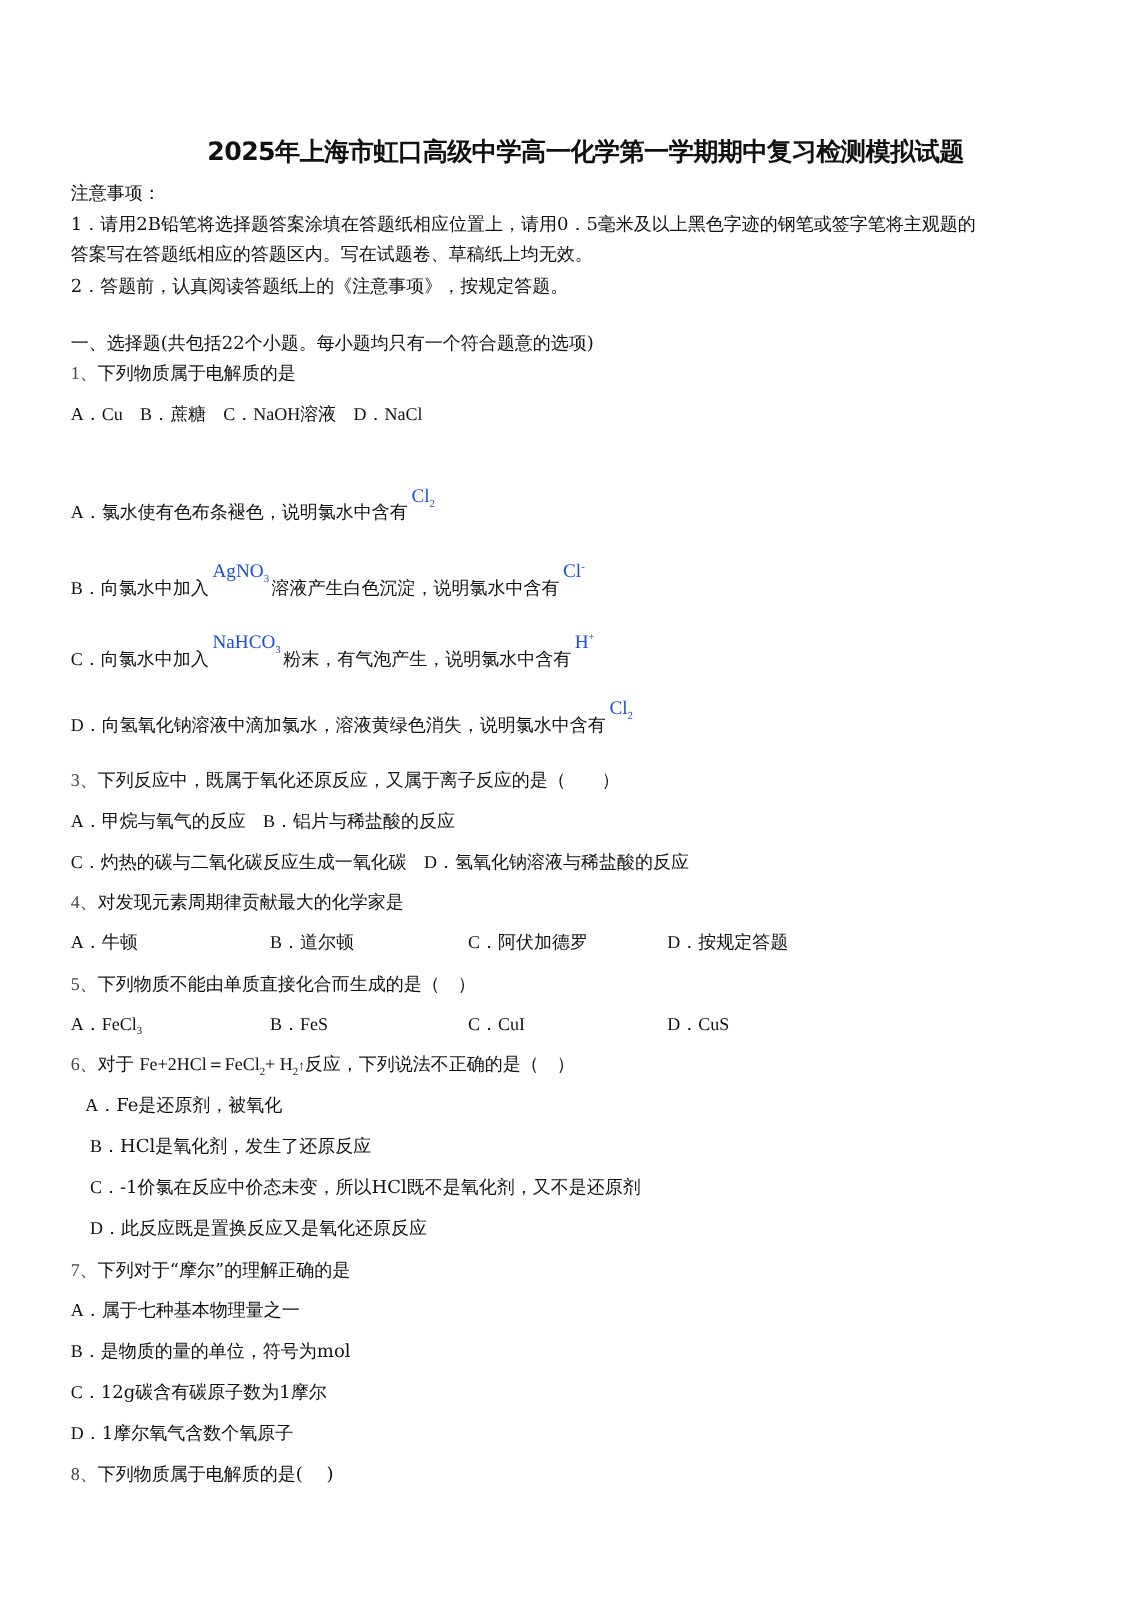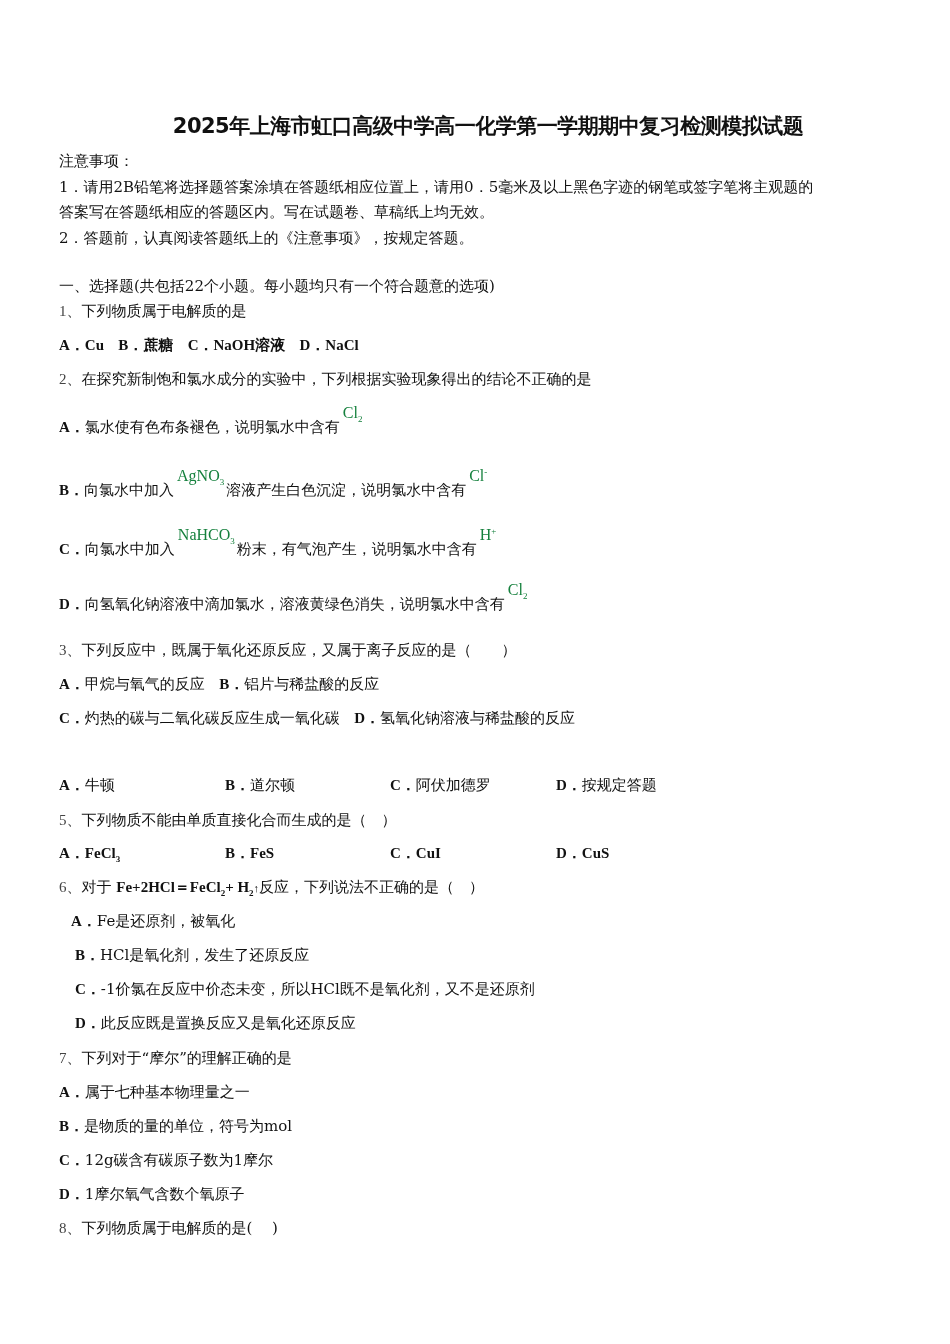--- a/index.html
+++ b/index.html
@@ -4,23 +4,23 @@
 <style>
   html, body { margin: 0; padding: 0; background: #ffffff; }
   body { width: 950px; height: 1344px; position: relative; overflow: hidden;
          font-family: "DejaVu Serif", "Liberation Serif", serif; color: #111; }
   .page { position: absolute; left: 13px; top: 0; width: 950px; height: 1344px; }
   .title { position: absolute; left: 0; width: 950px; top: 112px; text-align: center;
            font-family: "DejaVu Sans", "Liberation Sans", sans-serif; font-weight: bold;
            font-size: 21px; letter-spacing: -0.5px; color: #111; }
   .line { position: absolute; left: 46px; font-size: 15px; white-space: nowrap; line-height: 20px; }
   .notice { font-size: 15px; }
-  .b { font-weight: bold; font-family: "Liberation Serif", serif; }
+  .b { font-weight: normal; font-family: "Liberation Serif", serif; }
   .num { color: #444; font-family: "Liberation Serif", serif; }
-  .formula { font-family: "Liberation Serif", serif; color: #15803d; font-size: 16px;
+  .formula { font-family: "Liberation Serif", serif; color: #1d4ed8; font-size: 16px;
              position: relative; top: -14px; margin-left: 3px; margin-right: 2px; }
   .formula sub { font-size: 9px; }
   .formula sup { font-size: 9px; }
   .col { position: absolute; white-space: nowrap; }
 </style>
 </head>
 <body>
 
 <div class="page">
 
@@ -36,23 +36,20 @@
   <div class="line" style="top:301px">
     <span class="num">1、</span><span>下列物质属于电解质的是</span>
   </div>
   <div class="line" style="top:335px">
     <span class="b"><span>A．</span><span>Cu</span></span>&nbsp;&nbsp;
     <span class="b"><span>B．</span><span>蔗糖</span></span>&nbsp;&nbsp;
     <span class="b"><span>C．</span><span>NaOH溶液</span></span>&nbsp;&nbsp;
     <span class="b"><span>D．</span><span>NaCl</span></span>
   </div>
 
-  <div class="line" style="top:369px">
-    <span class="num">2、</span><span>在探究新制饱和氯水成分的实验中，下列根据实验现象得出的结论不正确的是</span>
-  </div>
   <div class="line" style="top:417px">
     <span class="b">A．</span><span>氯水使有色布条褪色，说明氯水中含有</span><span class="formula"><span>Cl</span><sub>2</sub></span>
   </div>
   <div class="line" style="top:476px">
     <span class="b">B．</span><span>向氯水中加入</span><span class="formula"><span>AgNO</span><sub>3</sub></span><span>溶液产生白色沉淀，说明氯水中含有</span><span class="formula"><span>Cl</span><sup>-</sup></span>
   </div>
   <div class="line" style="top:535px">
     <span class="b">C．</span><span>向氯水中加入</span><span class="formula"><span>NaHCO</span><sub>3</sub></span><span>粉末，有气泡产生，说明氯水中含有</span><span class="formula"><span>H</span><sup>+</sup></span>
   </div>
   <div class="line" style="top:594px">
@@ -64,20 +61,23 @@
   </div>
   <div class="line" style="top:708px">
     <span><span class="b">C．</span><span>灼热的碳与二氧化碳反应生成一氧化碳</span></span>&nbsp;&nbsp;
     <span><span class="b">D．</span><span>氢氧化钠溶液与稀盐酸的反应</span></span>
   </div>
   <div class="line" style="top:674px">
     <span><span class="b">A．</span><span>甲烷与氧气的反应</span></span>&nbsp;&nbsp;
     <span><span class="b">B．</span><span>铝片与稀盐酸的反应</span></span>
   </div>
 
+  <div class="line" style="top:742px">
+    <span class="num">4、</span><span>对发现元素周期律贡献最大的化学家是</span>
+  </div>
   <div class="col" style="top:776px; left:46px; font-size:15px"><span class="b">A．</span><span>牛顿</span></div>
   <div class="col" style="top:776px; left:212px; font-size:15px"><span class="b">B．</span><span>道尔顿</span></div>
   <div class="col" style="top:776px; left:377px; font-size:15px"><span class="b">C．</span><span>阿伏加德罗</span></div>
   <div class="col" style="top:776px; left:543px; font-size:15px"><span class="b">D．</span><span>按规定答题</span></div>
 
   <div class="line" style="top:810px">
     <span class="num">5、</span><span>下列物质不能由单质直接化合而生成的是（　）</span>
   </div>
   <div class="col b" style="top:844px; left:46px; font-size:15px"><span>A．</span><span>FeCl</span><sub style="font-size:9px">3</sub></div>
   <div class="col b" style="top:844px; left:212px; font-size:15px"><span>B．</span><span>FeS</span></div>

